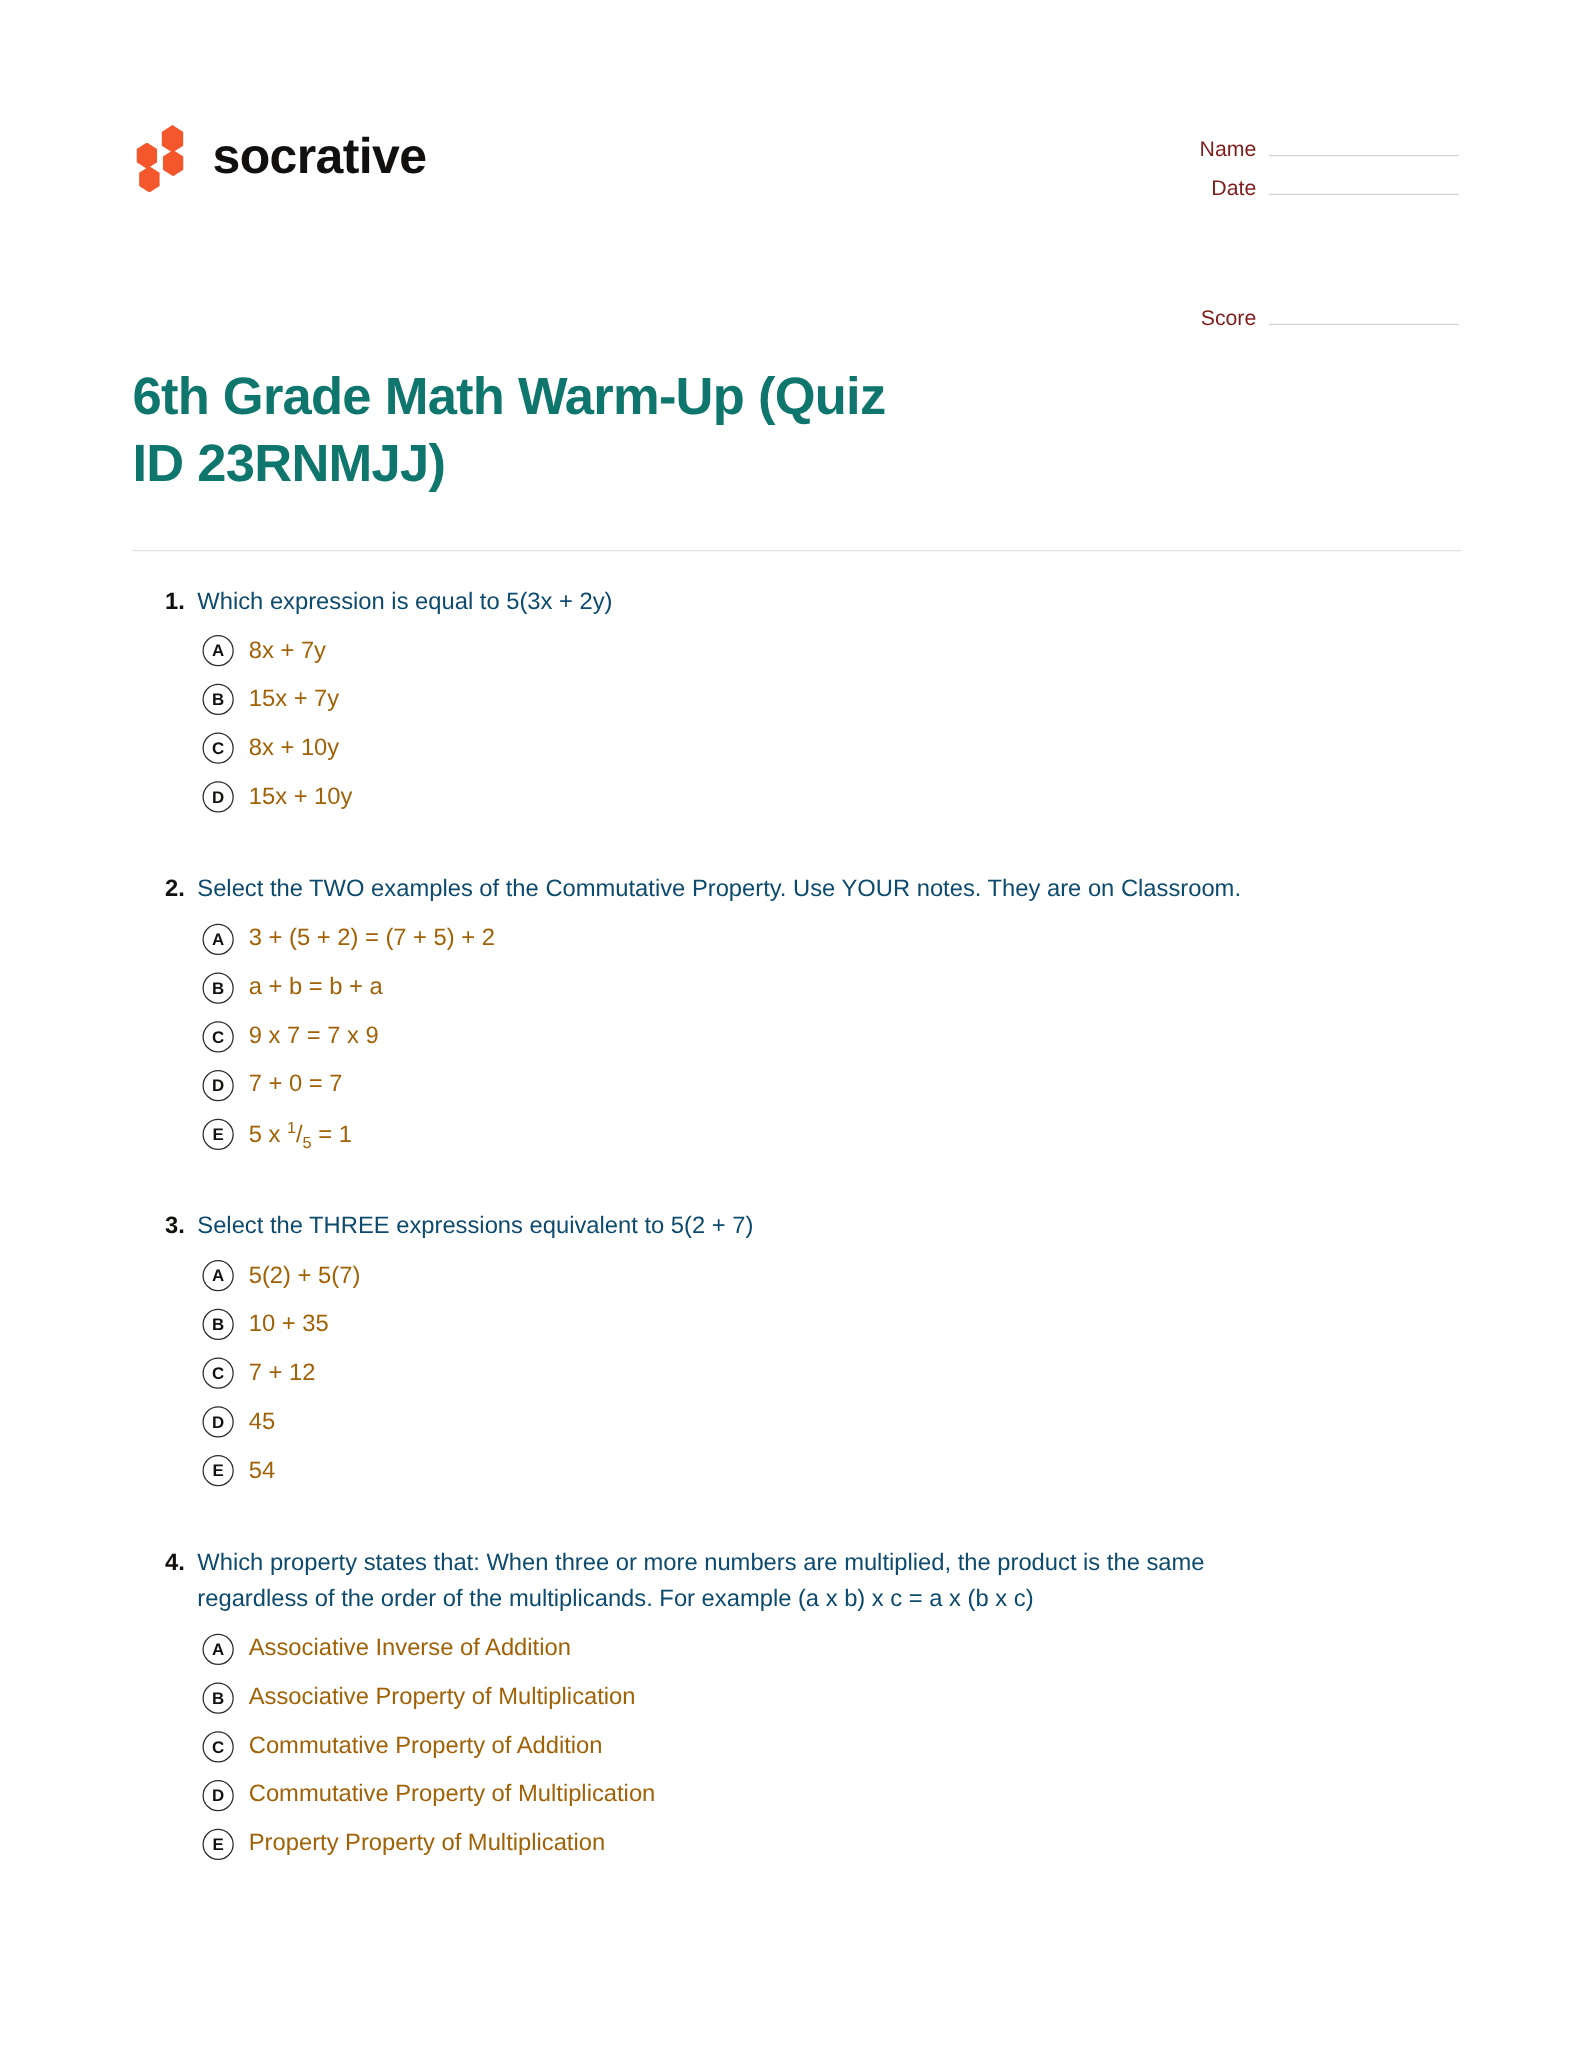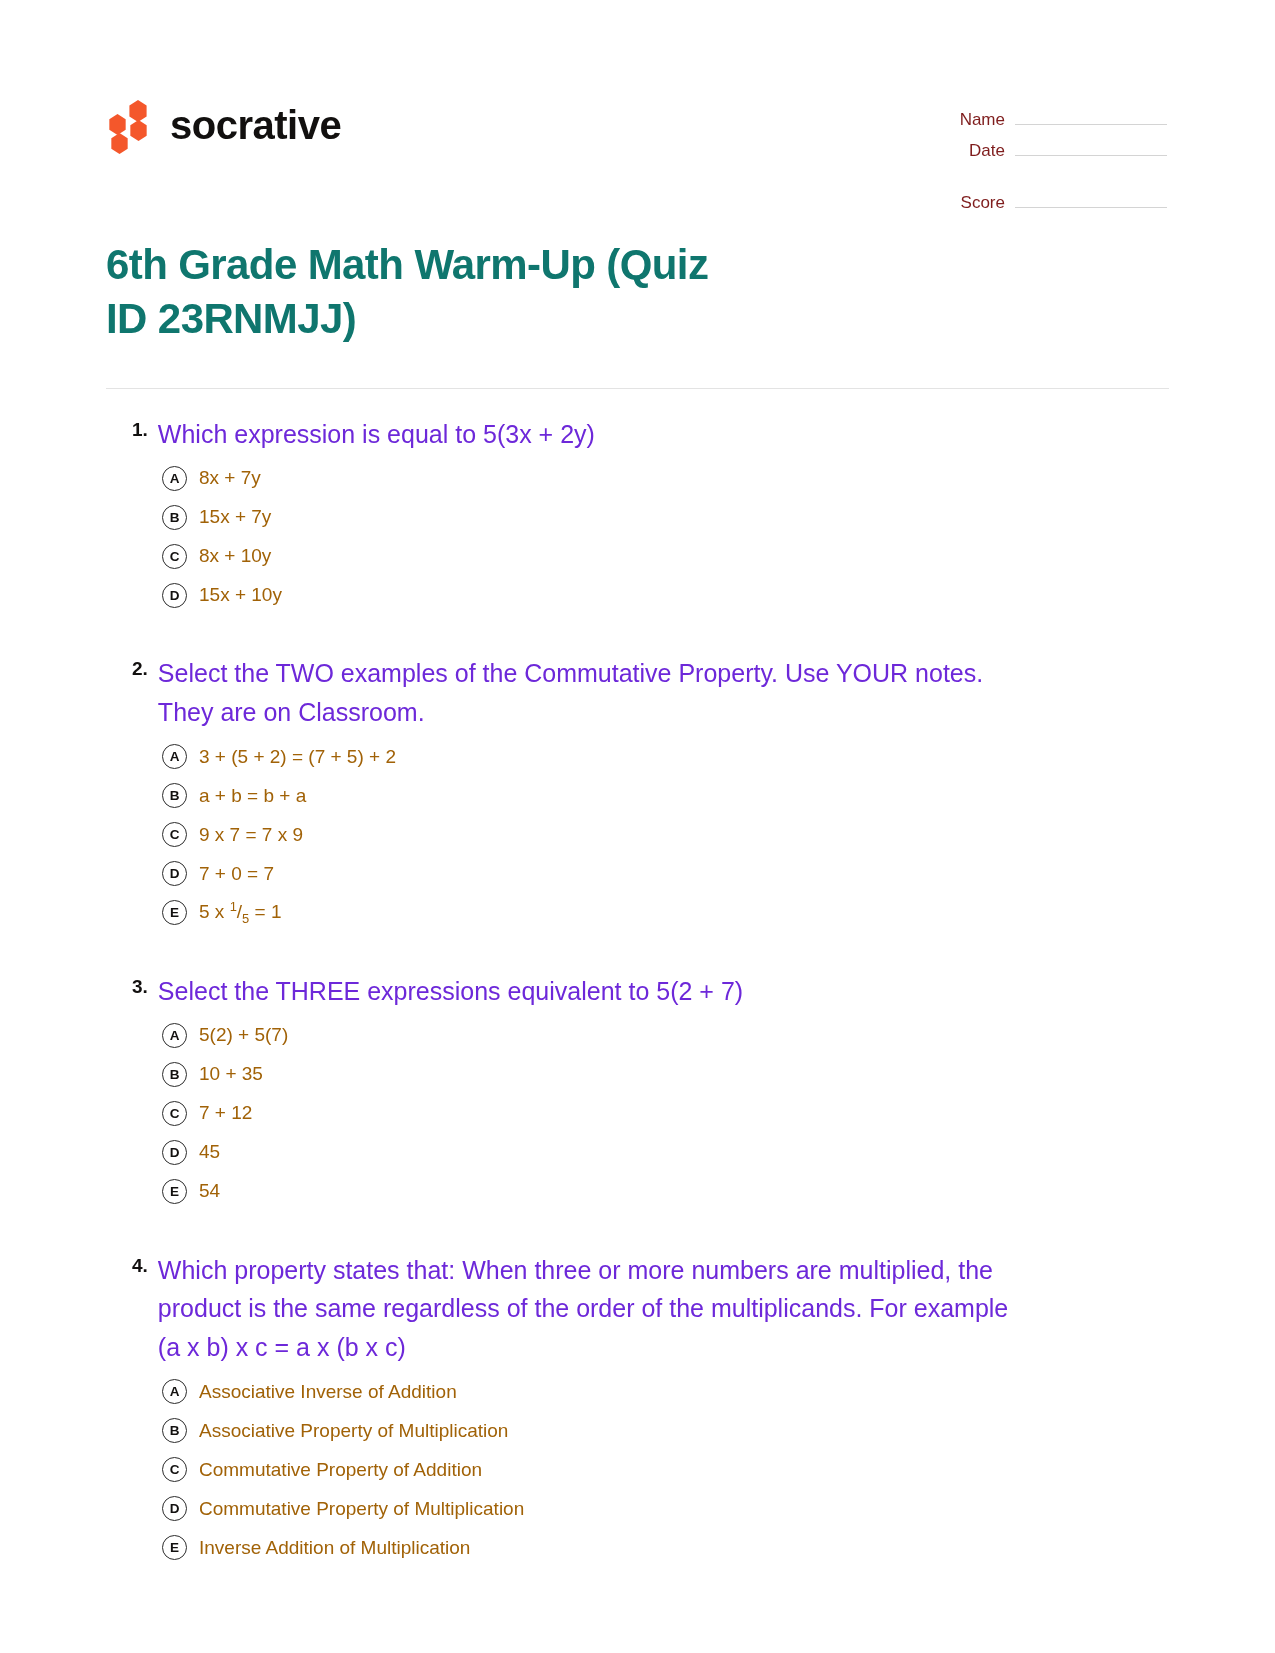--- a/index.html
+++ b/index.html
@@ -75,21 +75,21 @@
   .meta-label {
     font-size: 17px;
     color: #7f1d1d;
     white-space: nowrap;
   }
   .meta-line {
     width: 152px;
     border-bottom: 1.5px solid #d4d4d4;
     height: 19px;
   }
-  .meta-row.score { margin-top: 28px; text-align: right; }
+  .meta-row.score { margin-top: 80px; text-align: right; }
 
   
   .title-zone {
     padding: 18px 106px 0 106px;
     max-width: 830px;
   }
   .doc-title {
     font-size: 42px;
     font-weight: 700;
     line-height: 1.28;
@@ -120,23 +120,23 @@
     font-size: 19px;
     font-weight: 700;
     min-width: 28px;
     text-align: right;
     flex: 0 0 auto;
     color: #12100f;
     line-height: 1.55;
     padding-left: 26px;
   }
   .q-text {
-    font-size: 25px;
+    font-size: 19px;
     line-height: 1.55;
-    color: #6d28d9;
+    color: #0c4a6e;
     max-width: 860px;
   }
   .choices { margin: 0; padding: 0; list-style: none; }
   .choice {
     display: flex;
     align-items: center;
     gap: 12px;
     margin-bottom: 7px;
     min-height: 32px;
   }
@@ -307,19 +307,19 @@
           <li class="choice">
             <span class="bubble">C</span>
             <span class="choice-text">Commutative Property of Addition</span>
           </li>
           <li class="choice">
             <span class="bubble">D</span>
             <span class="choice-text">Commutative Property of Multiplication</span>
           </li>
           <li class="choice">
             <span class="bubble">E</span>
-            <span class="choice-text">Inverse Addition of Multiplication</span>
+            <span class="choice-text">Property Property of Multiplication</span>
           </li>
         </ul>
       </div>
     </div>
 
 </div>
 
 </body></html>

